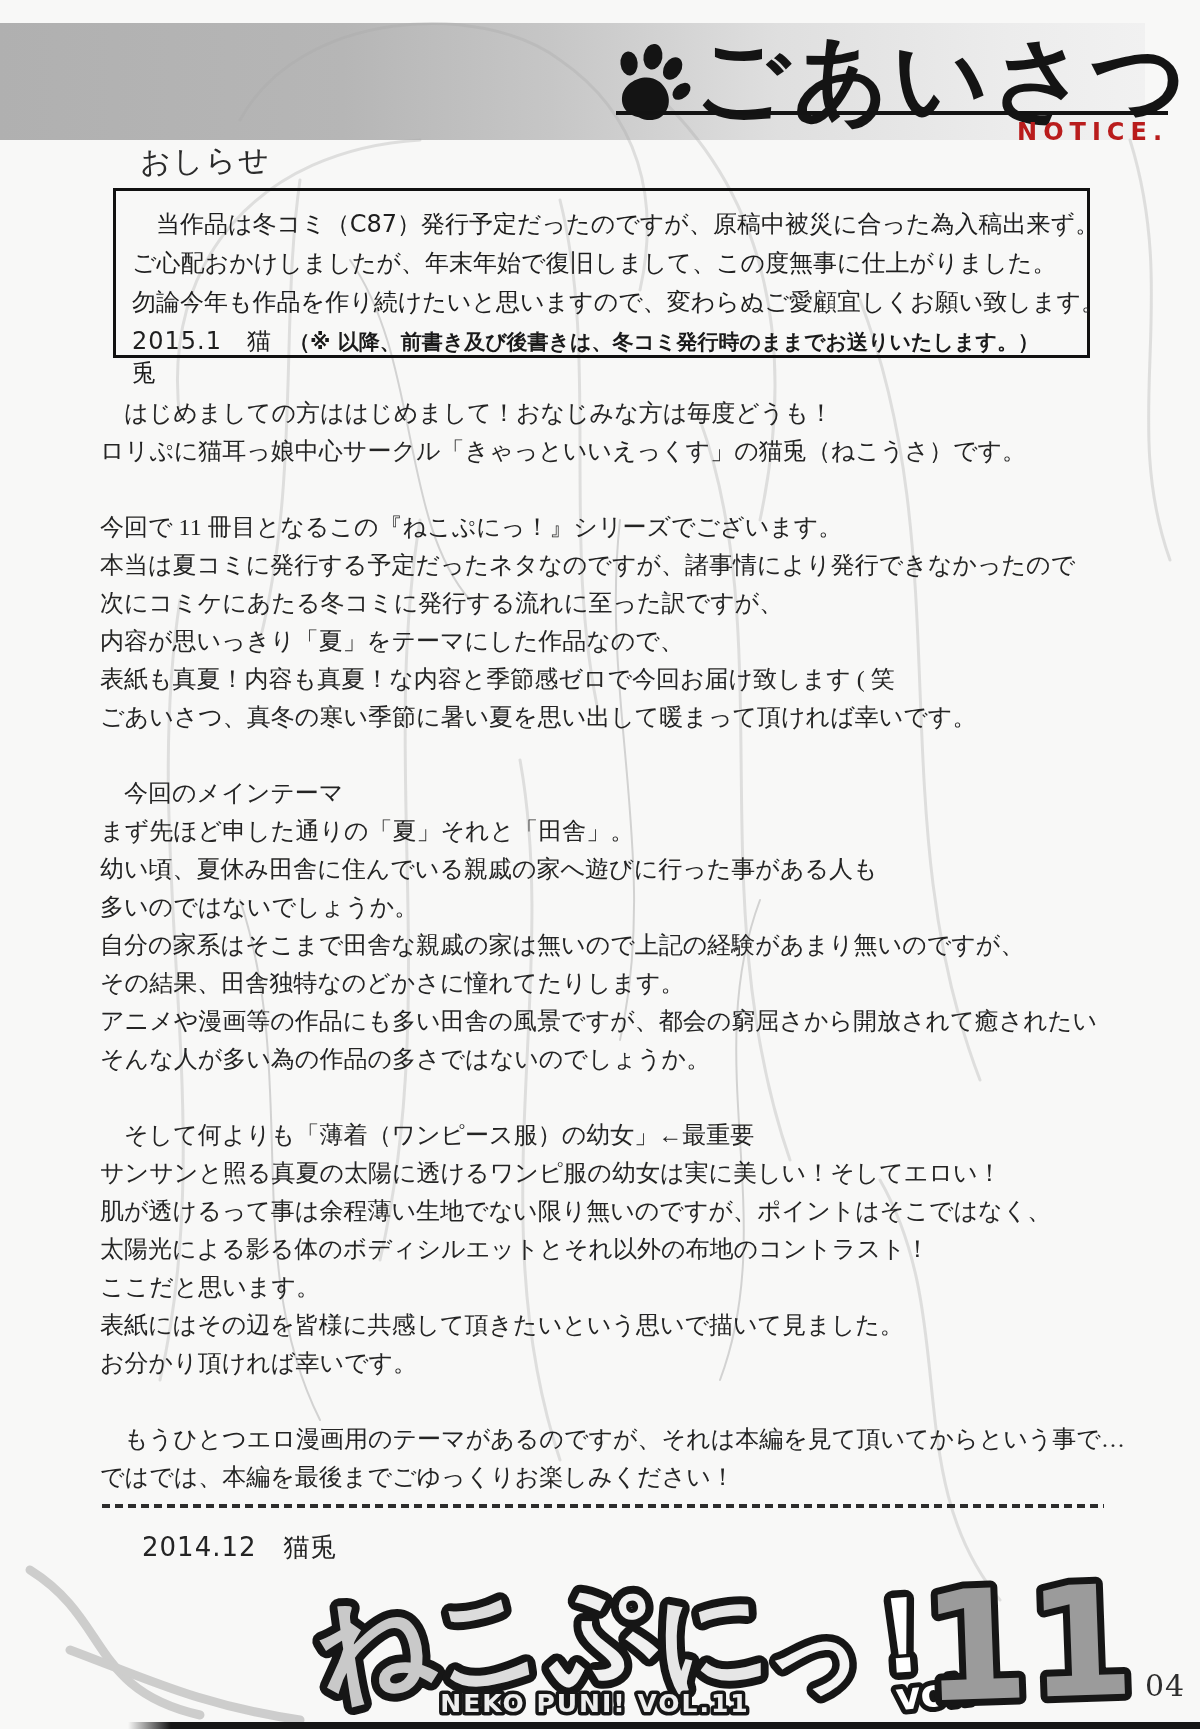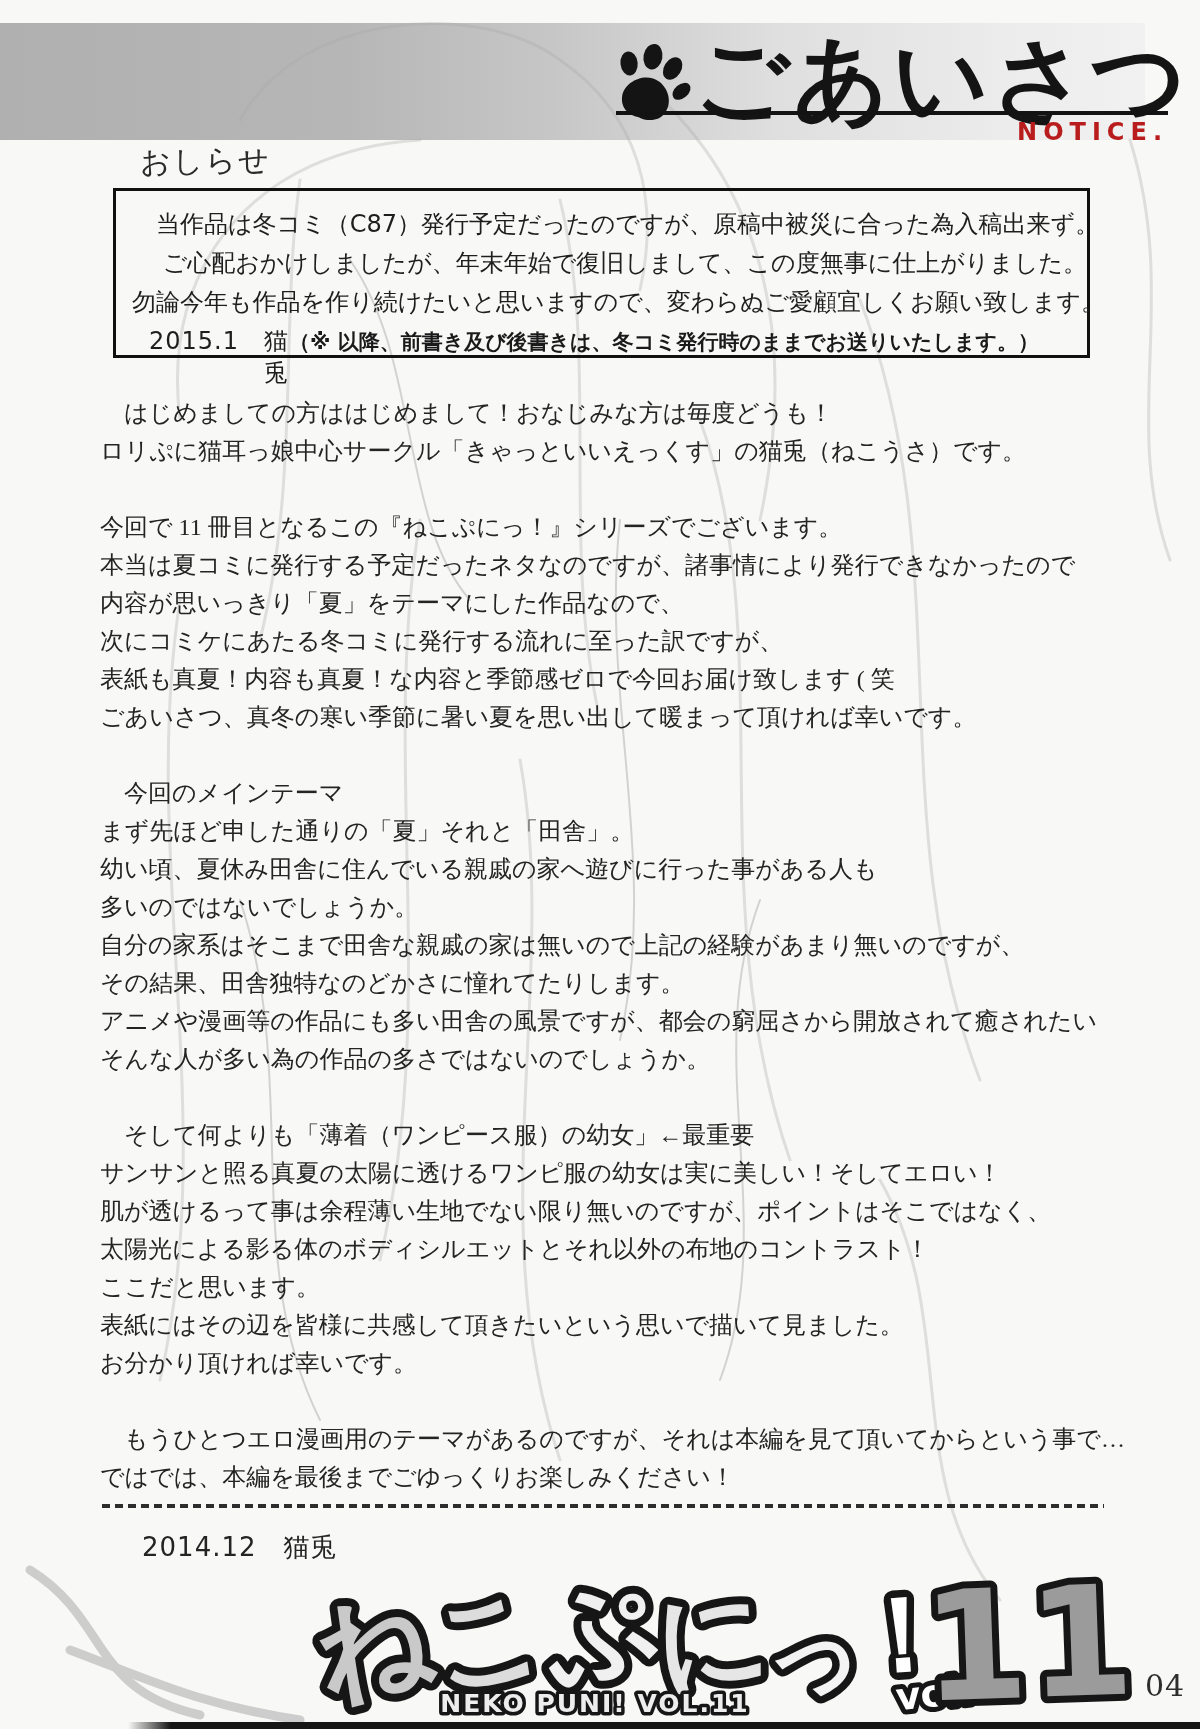--- a/index.html
+++ b/index.html
@@ -25,21 +25,21 @@
     position:absolute; right:32px; top:118px; z-index:2;
     font-size:24px; font-weight:bold; letter-spacing:6px; color:#b91c1c;
   }
   .paw { position:absolute; left:608px; top:38px; width:86px; height:94px; z-index:2; }
   .oshirase {
     position:absolute; left:140px; top:141px; z-index:3;
     font-size:30px; color:#2b2b2b; transform:rotate(-1deg); letter-spacing:2px;
   }
   .notice-box {
     position:absolute; left:113px; top:188px; width:977px; height:170px; z-index:3;
-    border:3px solid #111; padding:14px 0 6px 16px;text-align:right;
+    border:3px solid #111; padding:14px 0 6px 16px;
   }
   .notice-box .box-line { font-size:24px; line-height:39px; white-space:nowrap; color:#1e1e1e; }
   .box-bottom { display:flex; align-items:baseline; margin-top:3px; }
   .box-date { font-size:24px; color:#1e1e1e; letter-spacing:1px; }
   .box-note { margin-left:auto; margin-right:48px; font-size:21px; font-weight:bold; color:#1a1a1a; white-space:nowrap; }
   .body-text { position:absolute; left:100px; top:394px; width:1100px; z-index:3;font-family:Liberation Serif, serif; }
   .body-line { font-size:24px; line-height:38px; height:38px; white-space:nowrap; color:#242424; }
   .separator {
     position:absolute; left:102px; top:1504px; width:1002px; height:4px; z-index:3;
     background:repeating-linear-gradient(90deg,#2d2d2d 0 8px,transparent 8px 13px);
@@ -114,22 +114,22 @@
       <span class="box-note">（※ 以降、前書き及び後書きは、冬コミ発行時のままでお送りいたします。）</span>
     </div>
   </div>
 
   <div class="body-text">
       <div class="body-line">　はじめましての方ははじめまして！おなじみな方は毎度どうも！</div>
       <div class="body-line">ロリぷに猫耳っ娘中心サークル「きゃっといいえっくす」の猫兎（ねこうさ）です。</div>
       <div class="body-line"></div>
       <div class="body-line">今回で 11 冊目となるこの『ねこぷにっ！』シリーズでございます。</div>
       <div class="body-line">本当は夏コミに発行する予定だったネタなのですが、諸事情により発行できなかったので</div>
+      <div class="body-line">次にコミケにあたる冬コミに発行する流れに至った訳ですが、</div>
       <div class="body-line">内容が思いっきり「夏」をテーマにした作品なので、</div>
-      <div class="body-line">次にコミケにあたる冬コミに発行する流れに至った訳ですが、</div>
       <div class="body-line">表紙も真夏！内容も真夏！な内容と季節感ゼロで今回お届け致します ( 笑</div>
       <div class="body-line">ごあいさつ、真冬の寒い季節に暑い夏を思い出して暖まって頂ければ幸いです。</div>
       <div class="body-line"></div>
       <div class="body-line">　今回のメインテーマ</div>
       <div class="body-line">まず先ほど申した通りの「夏」それと「田舎」。</div>
       <div class="body-line">幼い頃、夏休み田舎に住んでいる親戚の家へ遊びに行った事がある人も</div>
       <div class="body-line">多いのではないでしょうか。</div>
       <div class="body-line">自分の家系はそこまで田舎な親戚の家は無いので上記の経験があまり無いのですが、</div>
       <div class="body-line">その結果、田舎独特なのどかさに憧れてたりします。</div>
       <div class="body-line">アニメや漫画等の作品にも多い田舎の風景ですが、都会の窮屈さから開放されて癒されたい</div>

